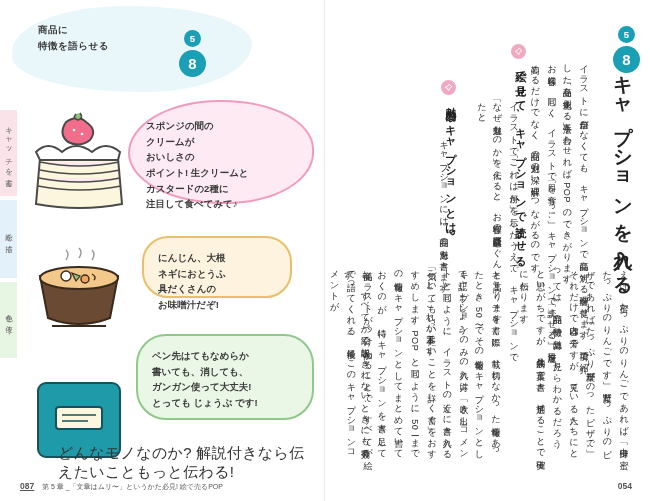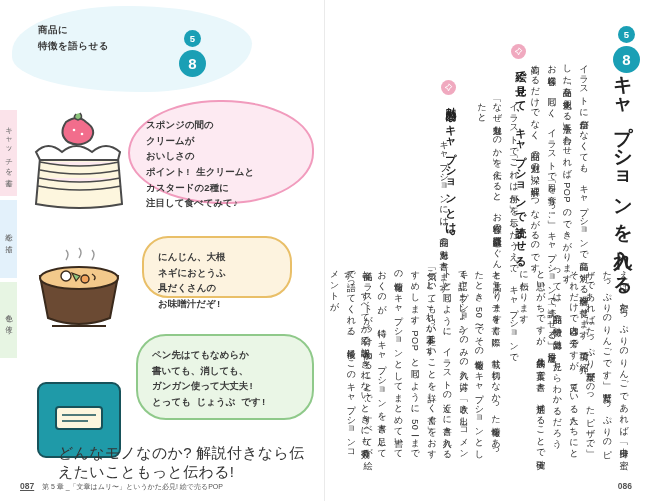--- a/index.html
+++ b/index.html
@@ -49,21 +49,21 @@
   }
   .tab.t1{background:#fbe3ea;height:86px;}
   .tab.t2{background:#e3f1fb;height:78px;}
   .tab.t3{background:#e7f5e3;height:76px;}
 
   
   .illus{position:absolute;left:22px;top:100px;width:115px;height:330px;}
   .bubbles{position:absolute;left:128px;top:96px;width:190px;height:330px;}
 
   .handwrite{
-    font-family:Liberation Mono, monospace;
+    font-family:Liberation Sans, sans-serif;
     font-weight:bold;color:#3a3a3a;
     font-size:9.5px;line-height:1.65;
   }
 
   .bubble{position:absolute;box-sizing:border-box;}
   .b1{left:0;top:4px;width:186px;height:104px;background:#fdeaf2;
       border:2px solid #f19bbd;border-radius:50% 50% 48% 52% / 52% 48% 50% 50%;}
   .b1 .txt{position:absolute;left:16px;top:16px;width:156px;}
   .b2{left:14px;top:140px;width:150px;height:62px;background:#fdf3df;
       border:2px solid #e9bf68;border-radius:26px;}
@@ -233,16 +233,16 @@
     <div class="vcol" id="rc3">イラストで「これは何か」を示したうえで、キャプションで「なぜ魅力なのか」を伝えると、お客様の購買意欲はぐんと高まります。</div>
     <div class="vcol" id="rc4">たと</div>
     <div class="vcol" id="rc5">キャプションには、商品の魅力を書きます。</div>
 
     <div class="vcol" id="bc1">えば、蜜たっぷりのりんごであれば、「中身は蜜たっぷりのりんごです」、野菜たっぷりのピザであれば「たっぷり野菜がのったピザで」。それだけで内容は十分ですが、見ている人たちにとっては、商品の特徴や魅力は、見たらわかるだろう、と思いがちですが、具体的な言葉で書き、補足することで確実に伝わります。</div>
     <div class="vcol" id="bc5">キャッチを書く際に、載せ切れなかった情報をあったとき、50〜でその情報をキャプションとして記しましょう。</div>
     <div class="vcol" id="bc6">キャプションのみの入れ方は、「吹き出しコメント」と同じように、イラストの近くに書き入れること。これが基本です。</div>
     <div class="vcol" id="bc7">「気づいてもらいたいことを詳しく書く」をおすすめします。POPと同じように、50ーまでの情報をキャプションとしてまとめて書いておくのが、特にキャプションを書き足しても、すべてが絵で説明しきれないときにも有効です。</div>
     <div class="vcol" id="bc9">商品イラストがつけ加わることで、すべてが絵で語ってくれる。最後にこのキャプションコメントが</div>
 
-    <div class="folio-right">086</div>
+    <div class="folio-right">054</div>
   </div>
 
 </div>
 
 </body></html>

